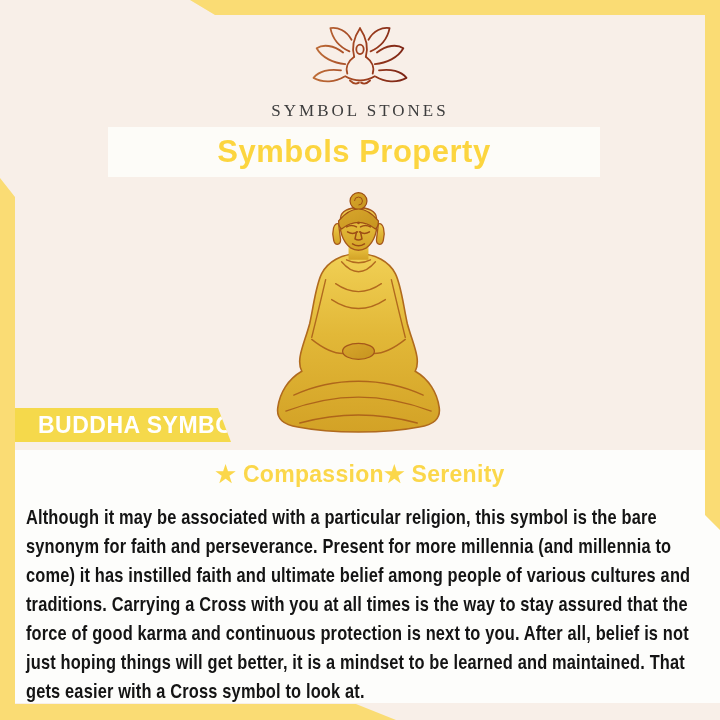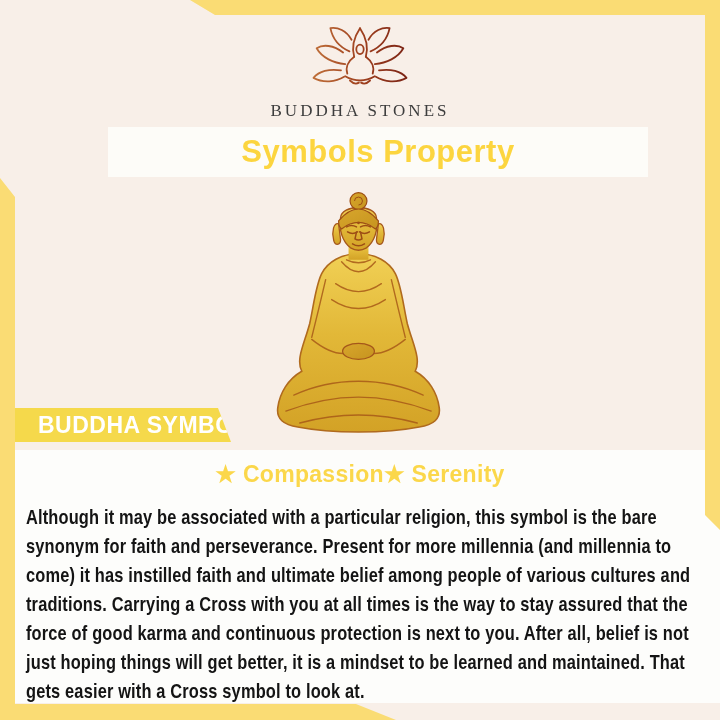--- a/index.html
+++ b/index.html
@@ -20,21 +20,21 @@
 
   
   .logo{position:absolute;left:296px;top:25px;width:128px;height:74px;z-index:2;}
   .brand-name{
     position:absolute;left:0;top:101px;width:720px;text-align:center;z-index:2;
     font-family:"Liberation Serif", serif;font-size:17px;font-weight:500;
     letter-spacing:3px;color:#3d3d3d;
   }
 
   .title-banner{
-    position:absolute;left:108px;top:127px;width:540px;height:50px;
+    position:absolute;left:108px;top:127px;width:492px;height:50px;
     background:#fdfcf8;z-index:2;display:flex;align-items:center;justify-content:center;
   }
   .page-title{
     font-size:31px;font-weight:700;color:#fcd53f;letter-spacing:0.5px;
   }
 
   .buddha{position:absolute;left:252px;top:186px;width:214px;height:258px;z-index:2;}
 
   .ribbon{
     position:absolute;left:15px;top:408px;width:216px;height:34px;z-index:2;
@@ -91,21 +91,21 @@
     <path d="M104,28 C94,10 78,4 64,6 C68,26 82,42 100,50"></path>
     <path d="M88,52 C70,38 50,36 38,44 C48,62 70,72 92,74"></path>
     <path d="M84,86 C62,82 42,88 32,100 C50,110 74,108 90,98"></path>
 
     <path d="M136,28 C146,10 162,4 176,6 C172,26 158,42 140,50"></path>
     <path d="M152,52 C170,38 190,36 202,44 C192,62 170,72 148,74"></path>
     <path d="M156,86 C178,82 198,88 208,100 C190,110 166,108 150,98"></path>
   </g>
 </svg>
 
-<div class="brand-name">BUDDHA STONES</div>
+<div class="brand-name">SYMBOL STONES</div>
 
 <div class="title-banner">
   <span class="page-title">Symbols Property</span>
 </div>
 
 <svg class="buddha" viewBox="0 0 215 255">
   <defs>
     <linearGradient id="gold" x1="0" y1="0" x2="0" y2="1">
       <stop offset="0" stop-color="#f1d055"></stop>
       <stop offset="0.45" stop-color="#e2b838"></stop>

